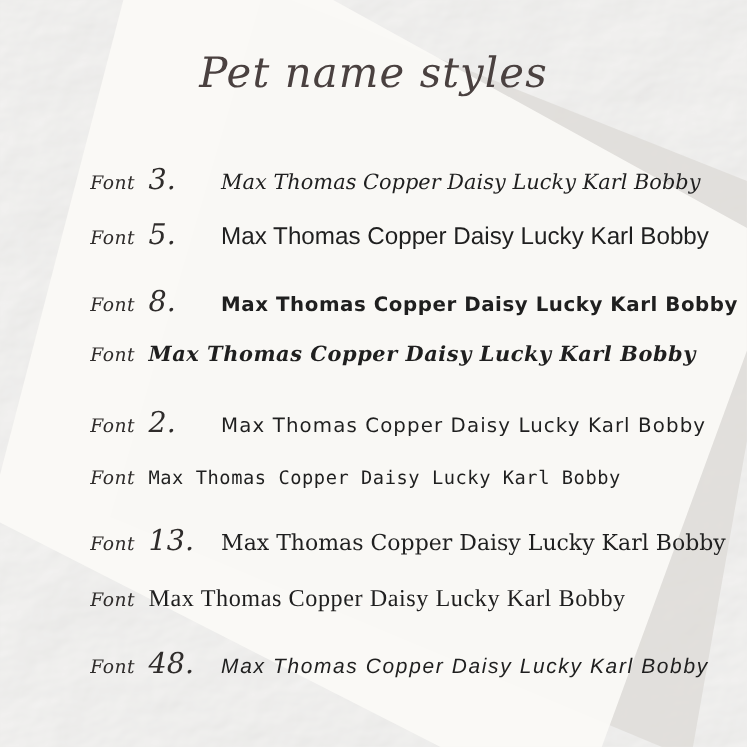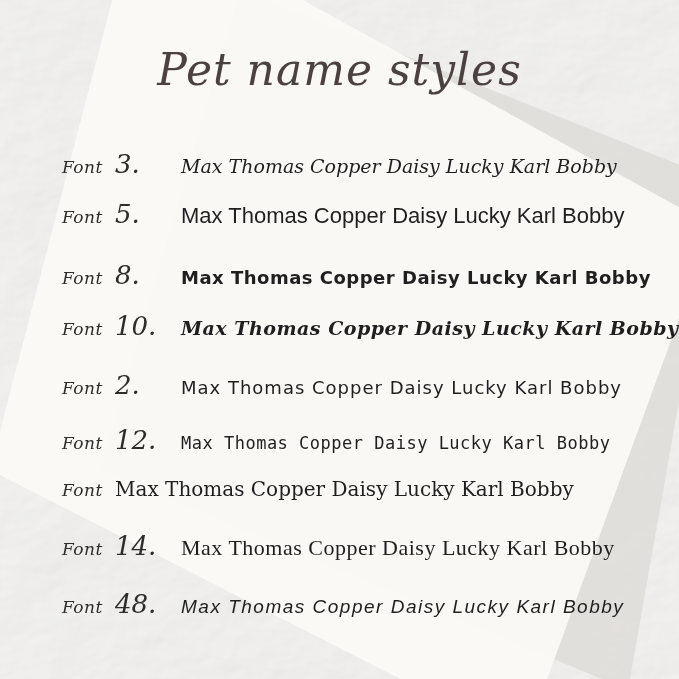--- a/index.html
+++ b/index.html
@@ -39,40 +39,41 @@
   .title {
     position: absolute;
     top: 44px;
     left: 0;
     right: 0;
     margin: 0;
     text-align: center;
     font-family: "DejaVu Serif", serif;
     font-style: italic;
     font-weight: normal;
-    font-size: 44px;
+    font-size: 38px;
     letter-spacing: 1px;
     color: var(--title, #4a4140);
   }
   .row {
     position: absolute;
     left: 62px;
     right: 0;
     display: flex;
     align-items: baseline;
     white-space: nowrap;
   }
   .flabel {
     display: inline-block;
     width: 53px;
     font-family: "DejaVu Serif", serif;
     font-style: italic;
     font-size: 17px;
     letter-spacing: 0.5px;
     color: var(--label-text, #2f2c2b);
+    margin-left: 20px;
   }
   .fnumber {
     display: inline-block;
     width: 66px;
     font-family: "DejaVu Serif", serif;
     font-style: italic;
     font-size: 26px;
     color: var(--label-text, #2f2c2b);
   }
   .fsample {
@@ -124,44 +125,42 @@
   </div>
 
   <div class="row" style="top: 260px;">
     <span class="flabel">Font</span>
     <span class="fnumber">8.</span>
     <span class="fsample font-8">Max Thomas Copper Daisy Lucky Karl Bobby</span>
   </div>
 
   <div class="row" style="top: 311px;">
     <span class="flabel">Font</span>
-    <span class="fnumber">10.</span>
     <span class="fsample font-10">Max Thomas Copper Daisy Lucky Karl Bobby</span>
   </div>
 
   <div class="row" style="top: 370px;">
     <span class="flabel">Font</span>
     <span class="fnumber">2.</span>
     <span class="fsample font-11">Max Thomas Copper Daisy Lucky Karl Bobby</span>
   </div>
 
   <div class="row" style="top: 425px;">
     <span class="flabel">Font</span>
-    <span class="fnumber">12.</span>
     <span class="fsample font-12">Max Thomas Copper Daisy Lucky Karl Bobby</span>
   </div>
 
   <div class="row" style="top: 477px;">
     <span class="flabel">Font</span>
+    <span class="fnumber">13.</span>
     <span class="fsample font-13">Max Thomas Copper Daisy Lucky Karl Bobby</span>
   </div>
 
   <div class="row" style="top: 531px;">
     <span class="flabel">Font</span>
-    <span class="fnumber">14.</span>
     <span class="fsample font-14">Max Thomas Copper Daisy Lucky Karl Bobby</span>
   </div>
 
   <div class="row" style="top: 589px;">
     <span class="flabel">Font</span>
     <span class="fnumber">48.</span>
     <span class="fsample font-26">Max Thomas Copper Daisy Lucky Karl Bobby</span>
   </div>
 </div>
 </div>

